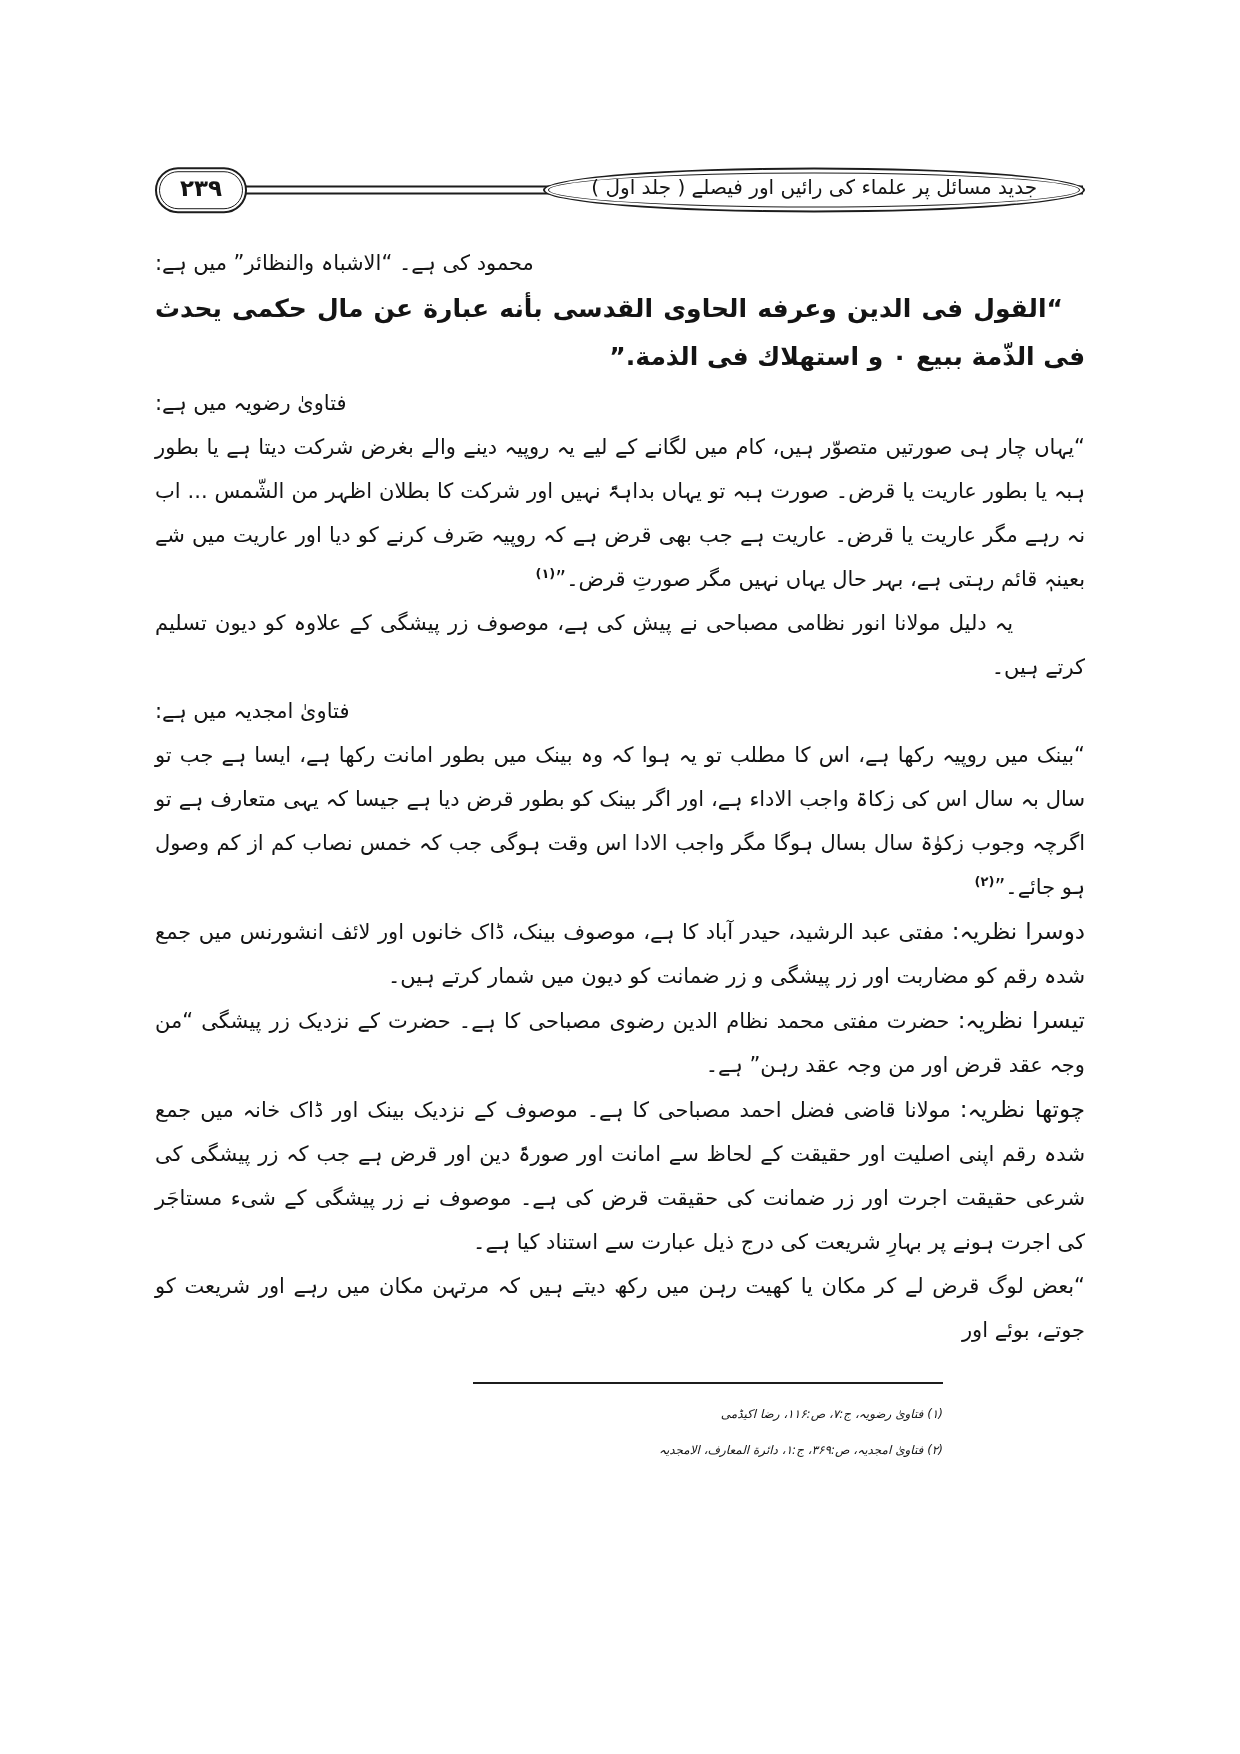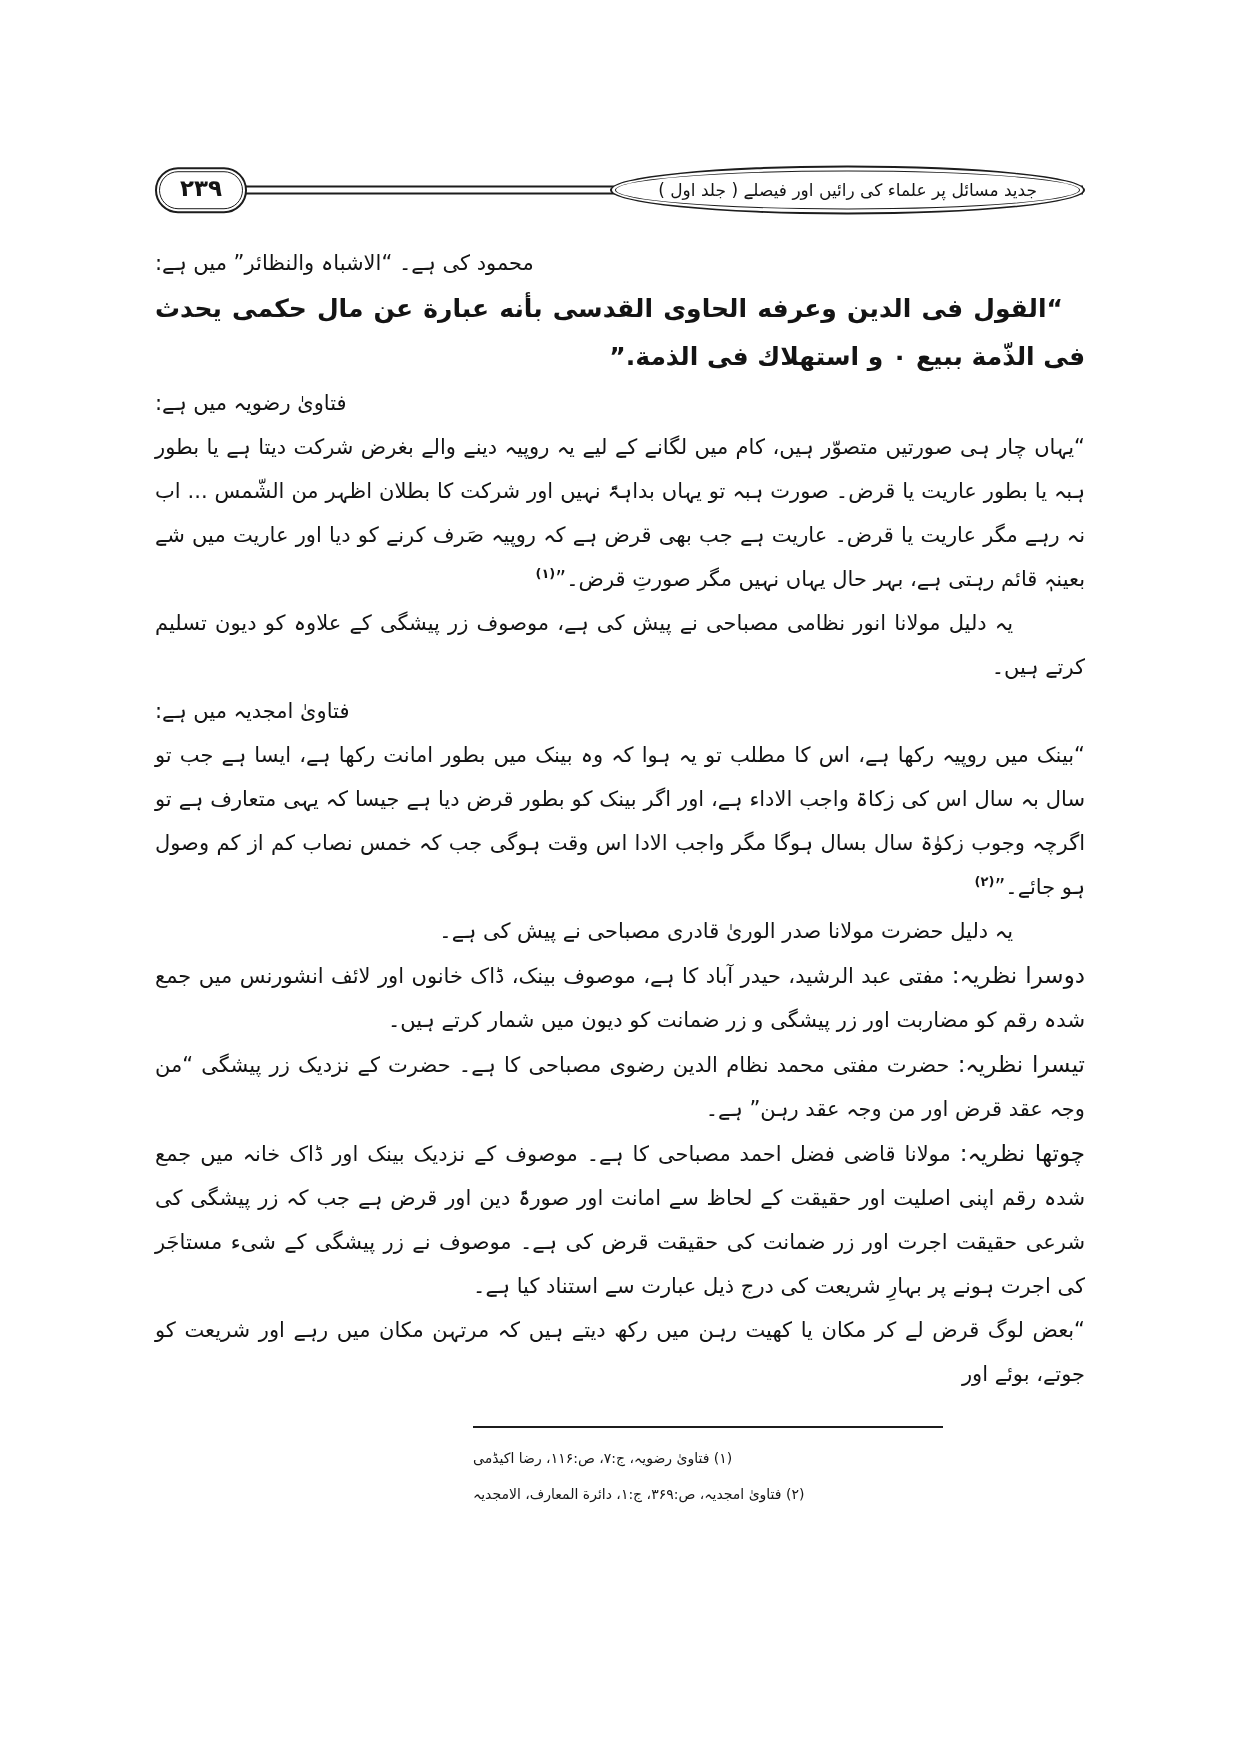--- a/index.html
+++ b/index.html
@@ -60,22 +60,22 @@
     transform: translateY(-50%);
     background: #ffffff;
     border: 2px solid #1c1c1c;
     border-radius: 50%;
     padding: 3px;
     z-index: 2;
   }
   .title-inner {
     border: 1.5px solid #1c1c1c;
     border-radius: 50%;
-    padding: 8px 42px 7px 42px;
-    font-size: 17px;
+    padding: 0 42px 7px 42px;
+    font-size: 20px;
     white-space: nowrap;
     line-height: 1.3;
   }
 
   
   .content {
     font-size: 21px;
     line-height: 44px;
     text-align: justify;
     direction: rtl;
@@ -107,23 +107,24 @@
     margin-right: 142px;
     width: 470px;
     direction: rtl;
   }
   .footnote-divider {
     border: none;
     border-top: 2px solid #1c1c1c;
     margin-bottom: 12px;
   }
   .footnote {
-    font-size: 14px;
+    font-size: 12px;
     line-height: 36px;
-    text-align: left;
+    text-align: right;
+    font-style: italic;
   }
 </style>
 </head>
 <body>
 
 <div class="page">
 
   <div class="header">
     <div class="header-rule"></div>
     <div class="page-number-badge">
@@ -143,21 +144,20 @@
     <p class="lead">فتاویٰ رضویہ میں ہے:</p>
 
     <p><span>“یہاں چار ہی صورتیں متصوّر ہیں، کام میں لگانے کے لیے یہ روپیہ دینے والے بغرض شرکت دیتا ہے یا بطور ہبہ یا بطور عاریت یا قرض۔ صورت ہبہ تو یہاں بداہۃً نہیں اور شرکت کا بطلان اظہر من الشّمس ... اب نہ رہے مگر عاریت یا قرض۔ عاریت ہے جب بھی قرض ہے کہ روپیہ صَرف کرنے کو دیا اور عاریت میں شے بعینہٖ قائم رہتی ہے، بہر حال یہاں نہیں مگر صورتِ قرض۔”</span><span class="fn-marker">(۱)</span></p>
 
     <p class="indent">یہ دلیل مولانا انور نظامی مصباحی نے پیش کی ہے، موصوف زر پیشگی کے علاوہ کو دیون تسلیم کرتے ہیں۔</p>
 
     <p class="lead">فتاویٰ امجدیہ میں ہے:</p>
 
     <p><span>“بینک میں روپیہ رکھا ہے، اس کا مطلب تو یہ ہوا کہ وہ بینک میں بطور امانت رکھا ہے، ایسا ہے جب تو سال بہ سال اس کی زکاۃ واجب الاداء ہے، اور اگر بینک کو بطور قرض دیا ہے جیسا کہ یہی متعارف ہے تو اگرچہ وجوب زکوٰۃ سال بسال ہوگا مگر واجب الادا اس وقت ہوگی جب کہ خمس نصاب کم از کم وصول ہو جائے۔”</span><span class="fn-marker">(۲)</span></p>
 
-    <p class="indent">یہ دلیل حضرت مولانا صدر الوریٰ قادری مصباحی نے پیش کی ہے۔</p>
 
     <p><span class="opinion-heading">دوسرا نظریہ:</span> <span>مفتی عبد الرشید، حیدر آباد کا ہے، موصوف بینک، ڈاک خانوں اور لائف انشورنس میں جمع شدہ رقم کو مضاربت اور زر پیشگی و زر ضمانت کو دیون میں شمار کرتے ہیں۔</span></p>
 
     <p><span class="opinion-heading">تیسرا نظریہ:</span> <span>حضرت مفتی محمد نظام الدین رضوی مصباحی کا ہے۔ حضرت کے نزدیک زر پیشگی “من وجہ عقد قرض اور من وجہ عقد رہن” ہے۔</span></p>
 
     <p><span class="opinion-heading">چوتھا نظریہ:</span> <span>مولانا قاضی فضل احمد مصباحی کا ہے۔ موصوف کے نزدیک بینک اور ڈاک خانہ میں جمع شدہ رقم اپنی اصلیت اور حقیقت کے لحاظ سے امانت اور صورۃً دین اور قرض ہے جب کہ زر پیشگی کی شرعی حقیقت اجرت اور زر ضمانت کی حقیقت قرض کی ہے۔ موصوف نے زر پیشگی کے شیء مستاجَر کی اجرت ہونے پر بہارِ شریعت کی درج ذیل عبارت سے استناد کیا ہے۔</span></p>
 
     <p>“بعض لوگ قرض لے کر مکان یا کھیت رہن میں رکھ دیتے ہیں کہ مرتہن مکان میں رہے اور شریعت کو جوتے، بوئے اور</p>
 
   </main>

